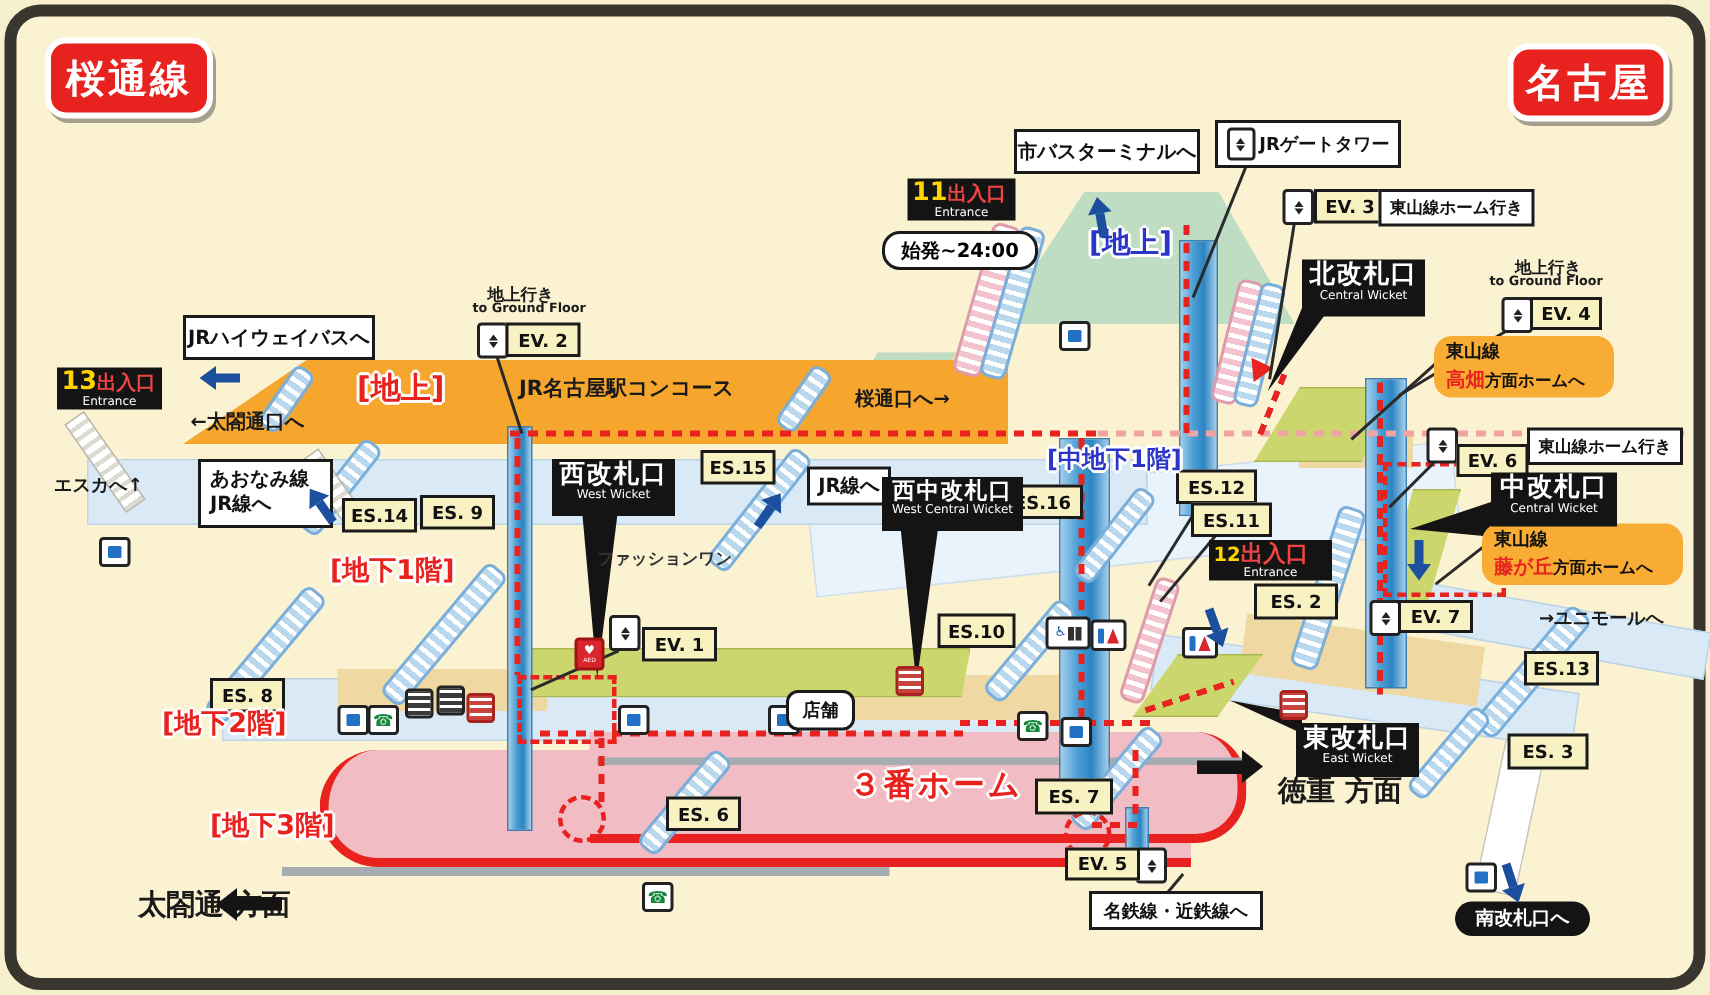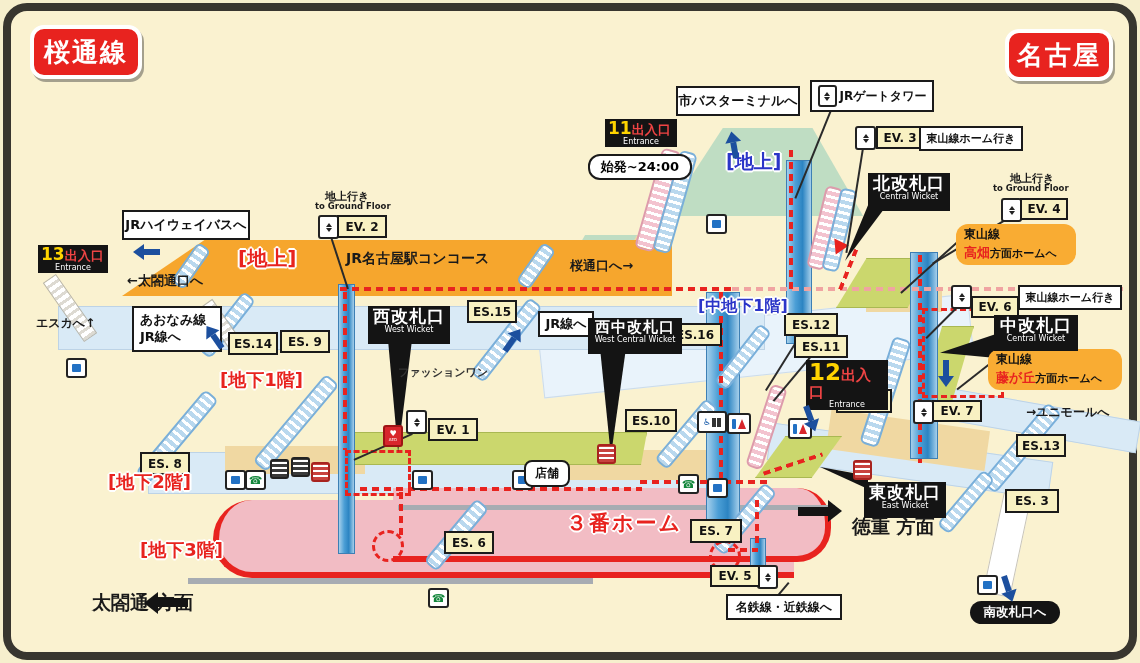--- a/index.html
+++ b/index.html
@@ -316,21 +316,21 @@
 
   <div class="ent" style="left:38px;top:245px;width:64px;">
     <div><span class="ent-num">13</span><span class="ent-jp">出入口</span></div>
     <div class="ent-en">Entrance</div>
   </div>
   <div class="ent" style="left:605px;top:119px;width:66px;">
     <div><span class="ent-num">11</span><span class="ent-jp">出入口</span></div>
     <div class="ent-en">Entrance</div>
   </div>
   <div class="ent" style="left:806px;top:360px;width:76px;">
-    <div><span class="ent-num" style="font-size:23px;">12</span><span class="ent-jp" style="font-size:15px;">出入口</span></div>
+    <div><span class="ent-num" style="font-size:13px;">12</span><span class="ent-jp" style="font-size:15px;">出入口</span></div>
     <div class="ent-en">Entrance</div>
   </div>
 
   <div class="t" style="left:346px;top:250px;font-size:14px;">JR名古屋駅コンコース</div>
   <div class="t red ow" style="left:238px;top:245px;font-size:20px;">[地上]</div>
   <div class="t" style="left:127px;top:272px;font-size:13px;">←太閤通口へ</div>
   <div class="t" style="left:570px;top:257px;font-size:13px;">桜通口へ→</div>
   <div class="t blue ow" style="left:726px;top:149px;font-size:19px;">[地上]</div>
   <div class="t blue ow" style="left:698px;top:296px;font-size:16px;">[中地下1階]</div>
   <div class="t red ow" style="left:220px;top:368px;font-size:18px;">[地下1階]</div>

